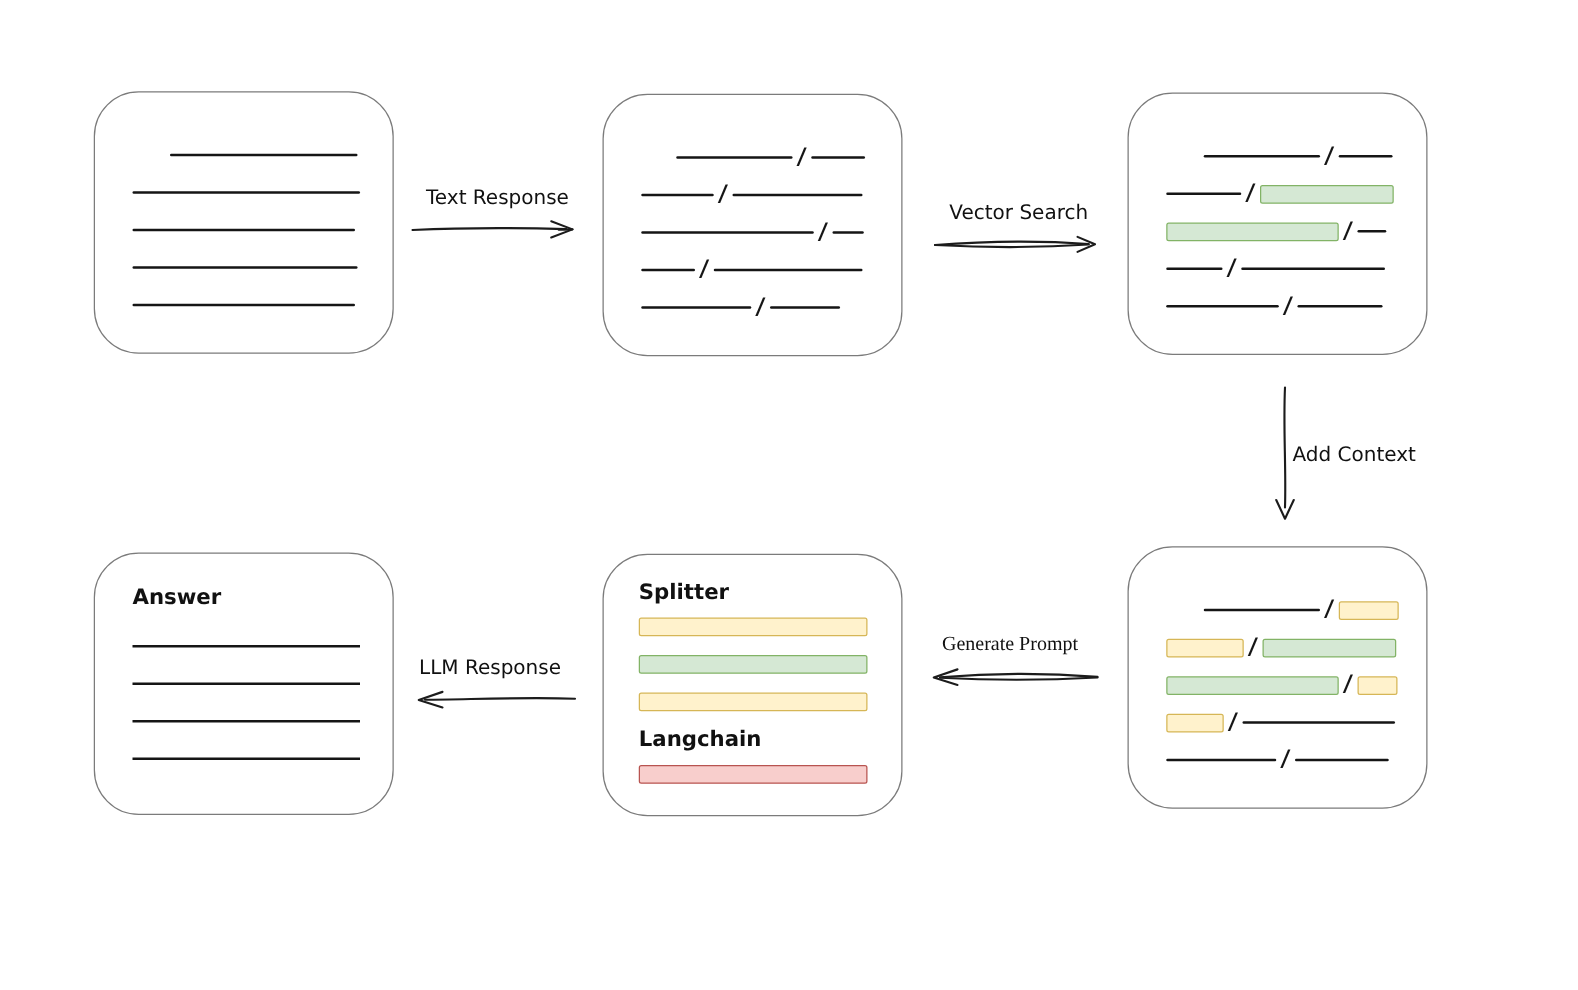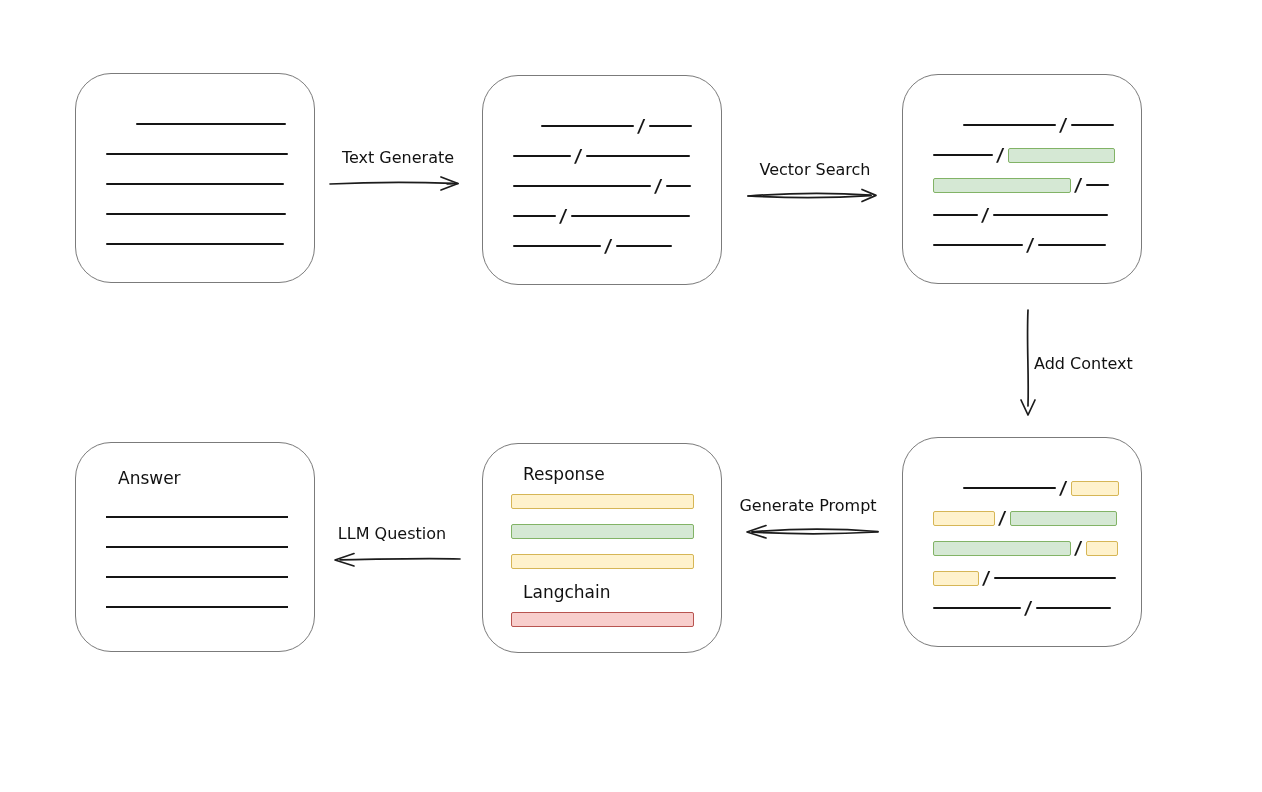--- a/index.html
+++ b/index.html
@@ -21,41 +21,41 @@
 
   .rows{position:absolute;left:30px;top:42px;right:20px;}
   .row{display:flex;align-items:center;height:16px;margin-bottom:14px;}
   .seg-gap{display:inline-block;height:1px;}
   .seg-line{display:inline-block;height:2px;background:#151515;border-radius:1px;}
   .seg-slash{display:inline-block;font-size:18px;font-weight:bold;color:#151515;margin:0 4px;line-height:16px;transform:skewX(-6deg);}
   .seg-chip{display:inline-block;height:15px;border:1.5px solid;border-radius:2px;box-sizing:border-box;background:#fff;}
 
   
   .box-inner{position:absolute;left:28px;top:20px;right:18px;}
-  .heading{font-size:17px;font-weight:400;color:#111;height:20px;line-height:20px;margin-bottom:10px;margin-left:12px;}
+  .heading{font-size:17px;font-weight:700;color:#111;height:20px;line-height:20px;margin-bottom:10px;}
   .heading.question{margin-top:13px;}
   .bars .bar{display:block;width:183px;height:15px;border:1.5px solid;border-radius:2px;box-sizing:border-box;margin-bottom:15px;}
   .bars .bar:last-child{margin-bottom:0;}
 
   
   #box-answer .box-inner{top:25px;left:30px;}
   .lines{display:flex;flex-direction:column;margin-top:28px;}
   .full-line{width:182px;height:2px;background:#151515;margin-bottom:28px;}
 
   
   .arrow{position:absolute;}
   .arrow-label{display:block;font-size:16px;color:#111;white-space:nowrap;text-align:center;}
   .arrow svg{display:block;overflow:visible;}
   .stroke{stroke:#1c1c1c;stroke-width:1.7;fill:none;stroke-linecap:round;stroke-linejoin:round;}
 
   #arrow-text-splitter{left:328px;top:148px;width:140px;}
   #arrow-vector-search{left:745px;top:160px;width:140px;}
   #arrow-add-context{left:1012px;top:308px;text-decoration:underline;}
   #arrow-add-context .arrow-label{position:absolute;left:22px;top:46px;text-align:left;}
-  #arrow-generate-prompt{left:735px;top:496px;width:146px;}
+  #arrow-generate-prompt{left:735px;top:507px;width:146px;font-family:Liberation Serif, serif;}
   #arrow-llm-response{left:322px;top:524px;width:140px;}
   .gap6{height:6px;}
 
   
   #footer-caption{
     position:absolute;left:760px;top:681px;width:430px;text-align:center;
     font-size:19px;color:#111;white-space:nowrap;
   }
 </style>
 </head>
@@ -172,21 +172,21 @@
         <div class="row">
           <span class="seg-line" style="width: 88px;"></span>
           <span class="seg-slash">/</span>
           <span class="seg-line" style="width: 75px;"></span>
         </div>
       </div>
   </div>
 
   <div class="box" id="box-prompt">
     <div class="box-inner">
-      <div class="heading">Response</div>
+      <div class="heading">Splitter</div>
       <div class="bars">
           <span class="bar" style="background: rgb(255, 242, 204); border-color: rgb(214, 182, 86);"></span>
           <span class="bar" style="background: rgb(213, 232, 212); border-color: rgb(130, 179, 102);"></span>
           <span class="bar" style="background: rgb(255, 242, 204); border-color: rgb(214, 182, 86);"></span>
         </div>
       <div class="heading question">Langchain</div>
       <div class="bars">
           <span class="bar" style="background: rgb(248, 206, 204); border-color: rgb(184, 84, 80);"></span>
         </div>
     </div>
@@ -198,21 +198,21 @@
       <div class="lines">
           <span class="full-line"></span>
           <span class="full-line"></span>
           <span class="full-line"></span>
           <span class="full-line"></span>
         </div>
     </div>
   </div>
 
   <div class="arrow" id="arrow-text-splitter">
-    <span class="arrow-label">Text Generate</span>
+    <span class="arrow-label">Text Response</span>
     <div class="gap6"></div>
     <svg width="140" height="20" viewBox="0 0 140 20">
       <path class="stroke" d="M2,11 C45,9 95,9.4 125,10.3"></path>
       <path class="stroke" d="M113,4 L130,10.5 L113,17"></path>
       <path class="stroke" d="M130,10.5 L119,10.8"></path>
     </svg>
   </div>
 
   <div class="arrow" id="arrow-vector-search">
     <span class="arrow-label">Vector Search</span>
@@ -236,21 +236,21 @@
     <span class="arrow-label">Generate Prompt</span>
     <div class="gap6"></div>
     <svg width="146" height="20" viewBox="0 0 146 20">
       <path class="stroke" d="M143,10.5 Q80,5.5 17,10.8"></path>
       <path class="stroke" d="M143,11 Q80,14.5 17,11.2"></path>
       <path class="stroke" d="M31,4.5 L12,11 L31,17"></path>
     </svg>
   </div>
 
   <div class="arrow" id="arrow-llm-response">
-    <span class="arrow-label">LLM Question</span>
+    <span class="arrow-label">LLM Response</span>
     <div class="gap6"></div>
     <svg width="140" height="20" viewBox="0 0 140 20">
       <path class="stroke" d="M138,10 C100,8.5 55,10.5 18,10.8"></path>
       <path class="stroke" d="M32,4.5 L13,11 L32,17"></path>
     </svg>
   </div>
 
 
 </div>
 

